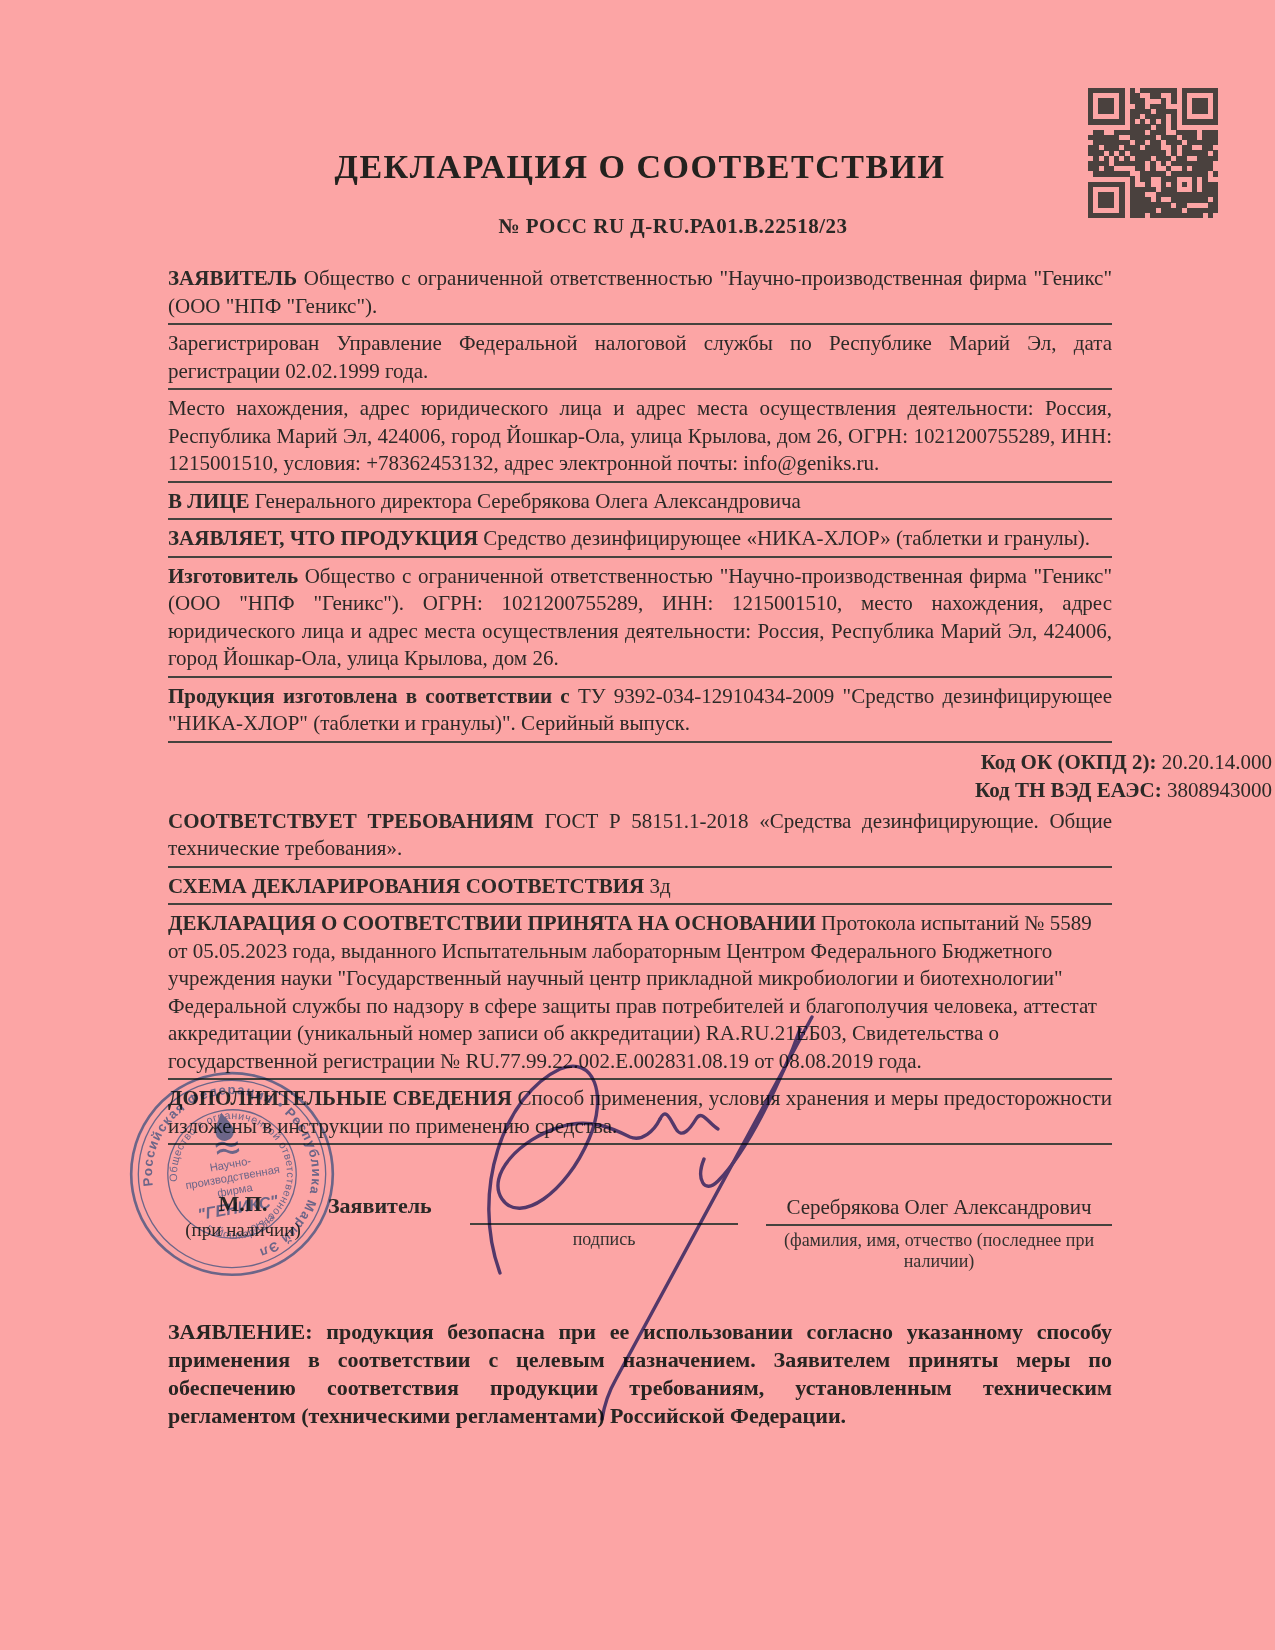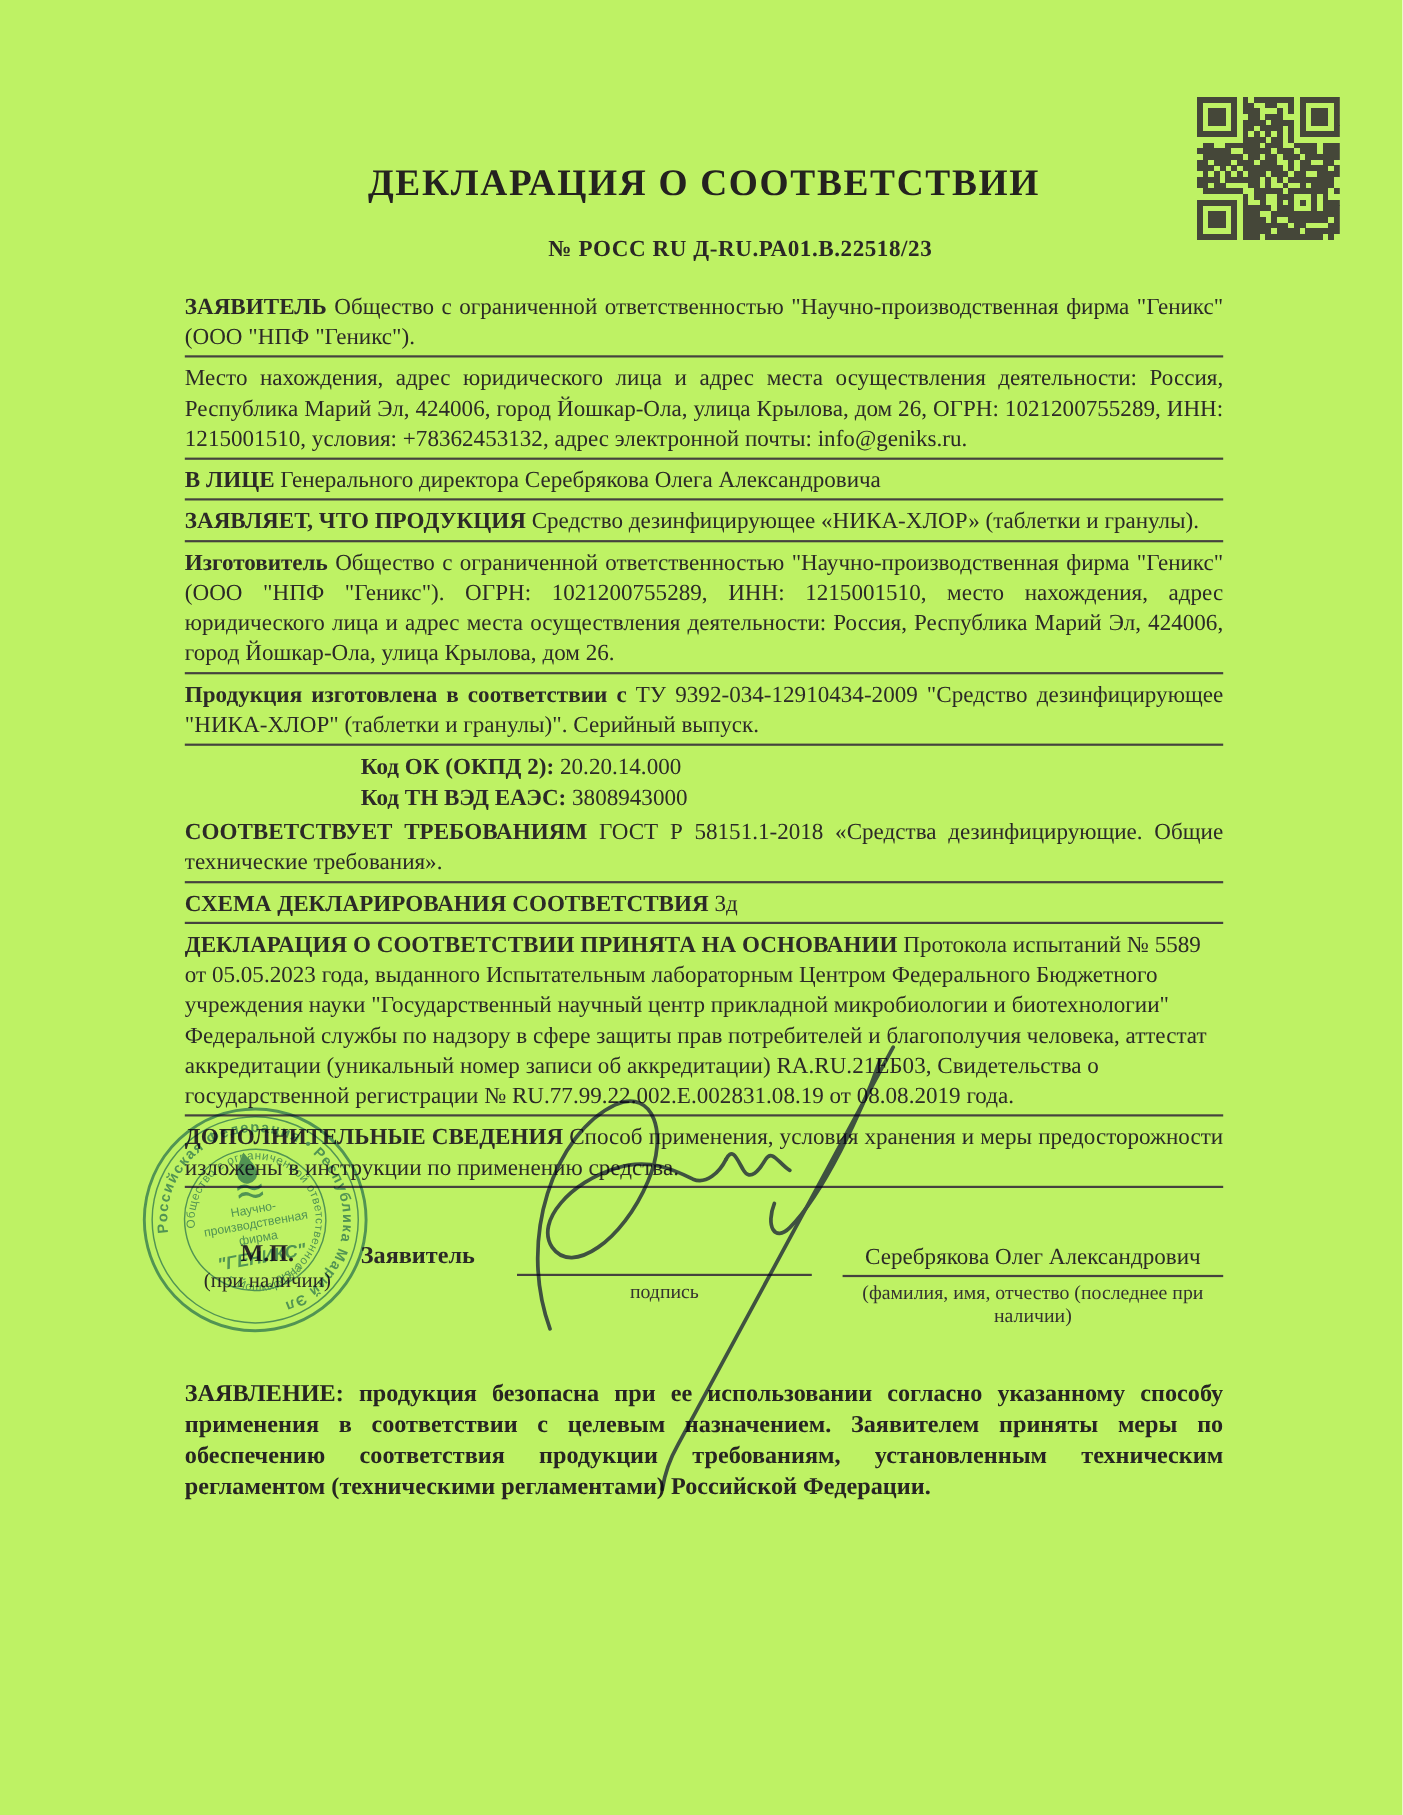--- a/index.html
+++ b/index.html
@@ -1,18 +1,18 @@
 <!DOCTYPE html>
 <html lang="ru"><head>
 <meta charset="utf-8">
 <style>
   html,body { margin:0; padding:0; background:#ffffff; }
   .page {
     position:relative; width:1275px; height:1650px; margin:0 auto;
-    background:#bef264; overflow:hidden;
+    background:#fca5a5; overflow:hidden;
     font-family:"Liberation Serif", serif; color:#2c2a27;
   }
   .content { position:absolute; left:168px; top:0; width:944px; }
   .title {
     margin:148px 0 0 0; text-align:center;
     font-size:34px; font-weight:bold; letter-spacing:1.5px; color:#24221f;
   }
   .docnum {
     margin-top:28px; text-align:center; position:relative; left:33px;
     font-size:21px; font-weight:bold; letter-spacing:.5px; color:#2a2825;
@@ -20,21 +20,21 @@
   .rows { margin-top:26px; }
   .row {
     font-size:21px; line-height:27.5px; text-align:justify;
     padding-bottom:3px; margin-bottom:5px;
   }
   .row.u { border-bottom:2px solid #45423e; }
   .row.ta-l { text-align:left; }
   .b { font-weight:bold; }
   .codes { margin:2px 0 4px 0; }
   .code-line {
-    font-size:21px; line-height:28px; text-align:left;
+    font-size:21px; line-height:28px; text-align:right;
     position:relative; left:160px;
   }
   
   .sig-area { position:relative; margin-top:34px; }
   .sig-row { display:flex; align-items:flex-start; }
   .col-mp   { width:150px; text-align:center; }
   .col-mp .mp { padding-top:12px; font-size:22px; font-weight:bold; }
   .col-mp .mp-sub { font-size:19px; margin-top:2px; }
   .col-appl { width:138px; margin-left:10px; padding-top:14px;
               font-size:22px; font-weight:bold; }
@@ -489,20 +489,23 @@
 
     <div class="docnum">№ РОСС RU Д-RU.РА01.В.22518/23</div>
 
     <div class="rows">
 
       <div class="row u">
         <span class="b">ЗАЯВИТЕЛЬ</span>
         <span>Общество с ограниченной ответственностью "Научно-производственная фирма "Геникс" (ООО "НПФ "Геникс").</span>
       </div>
 
+      <div class="row u">
+        <span>Зарегистрирован Управление Федеральной налоговой службы по Республике Марий Эл, дата регистрации 02.02.1999 года.</span>
+      </div>
 
       <div class="row u">
         <span>Место нахождения, адрес юридического лица и адрес места осуществления деятельности: Россия, Республика Марий Эл, 424006, город Йошкар-Ола, улица Крылова, дом 26, ОГРН: 1021200755289, ИНН: 1215001510, условия: +78362453132, адрес электронной почты: info@geniks.ru.</span>
       </div>
 
       <div class="row u">
         <span class="b">В ЛИЦЕ</span>
         <span>Генерального директора Серебрякова Олега Александровича</span>
       </div>
 

